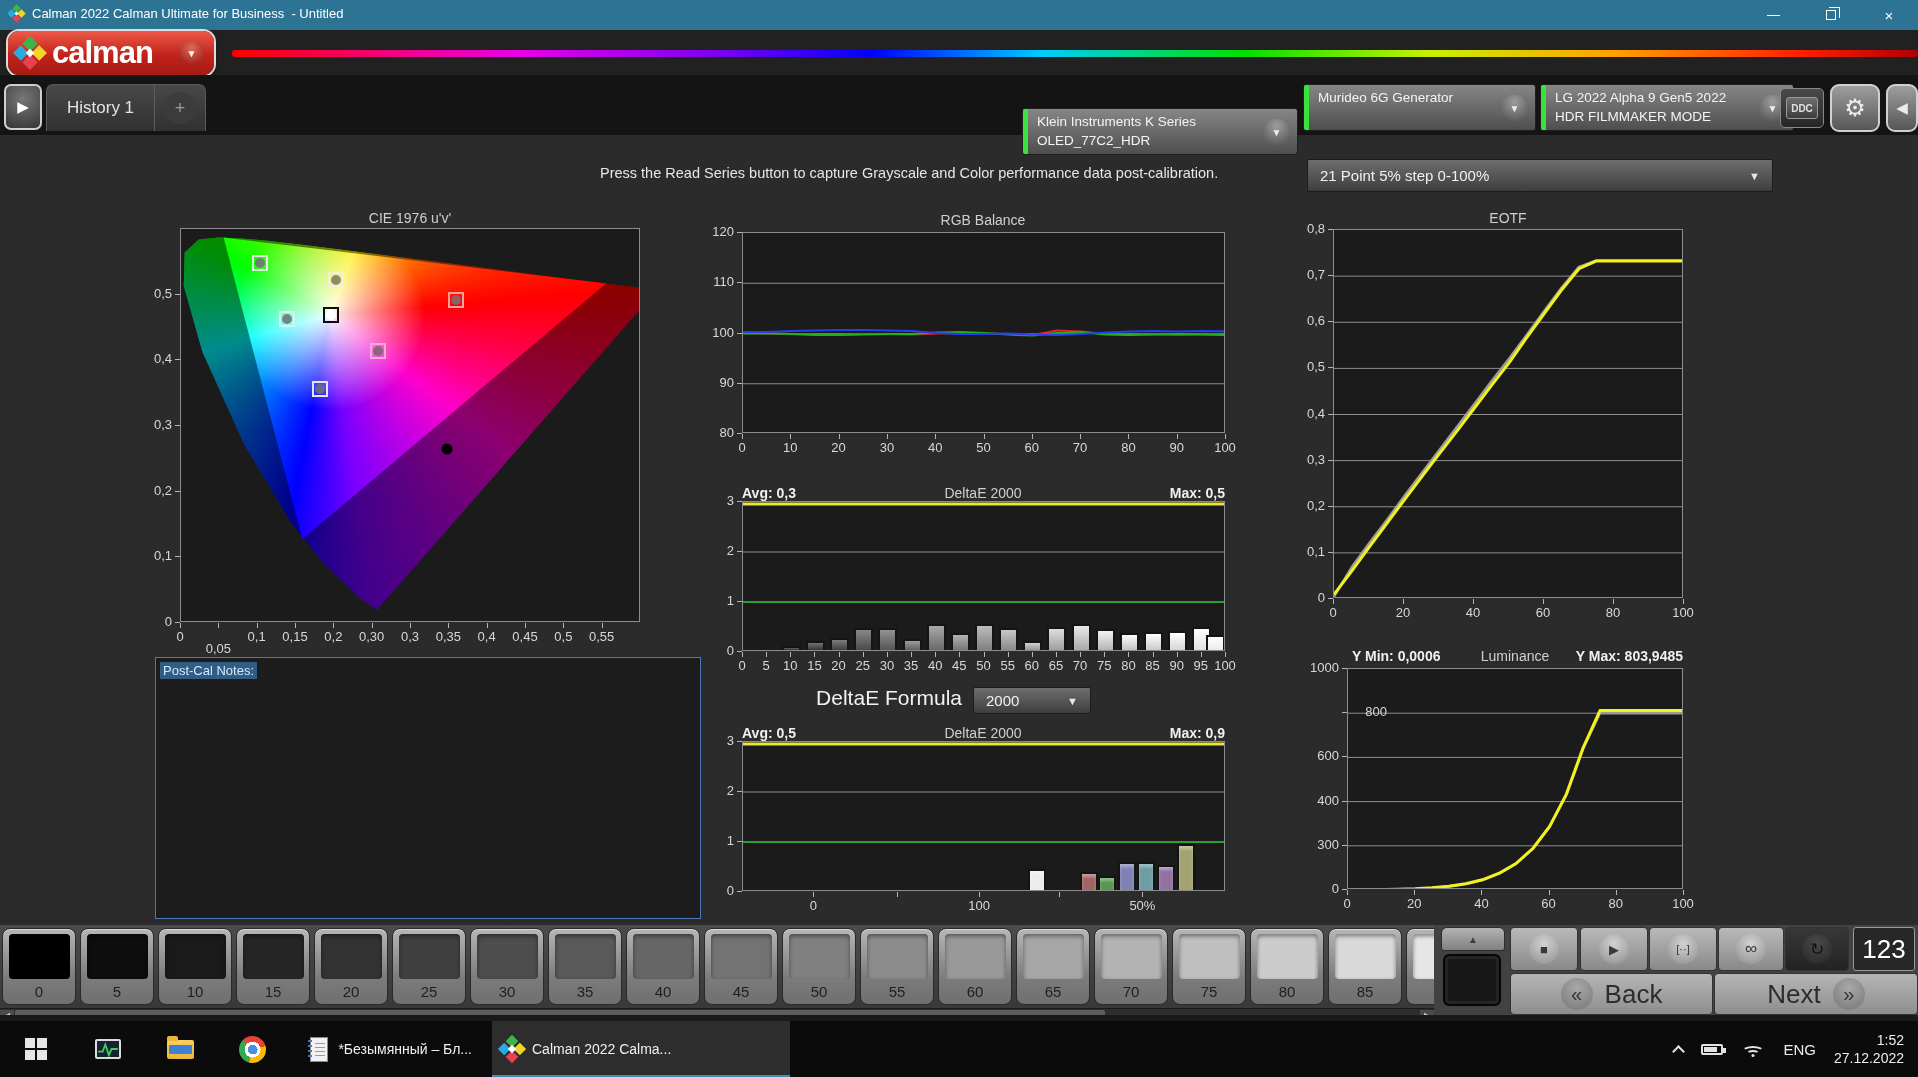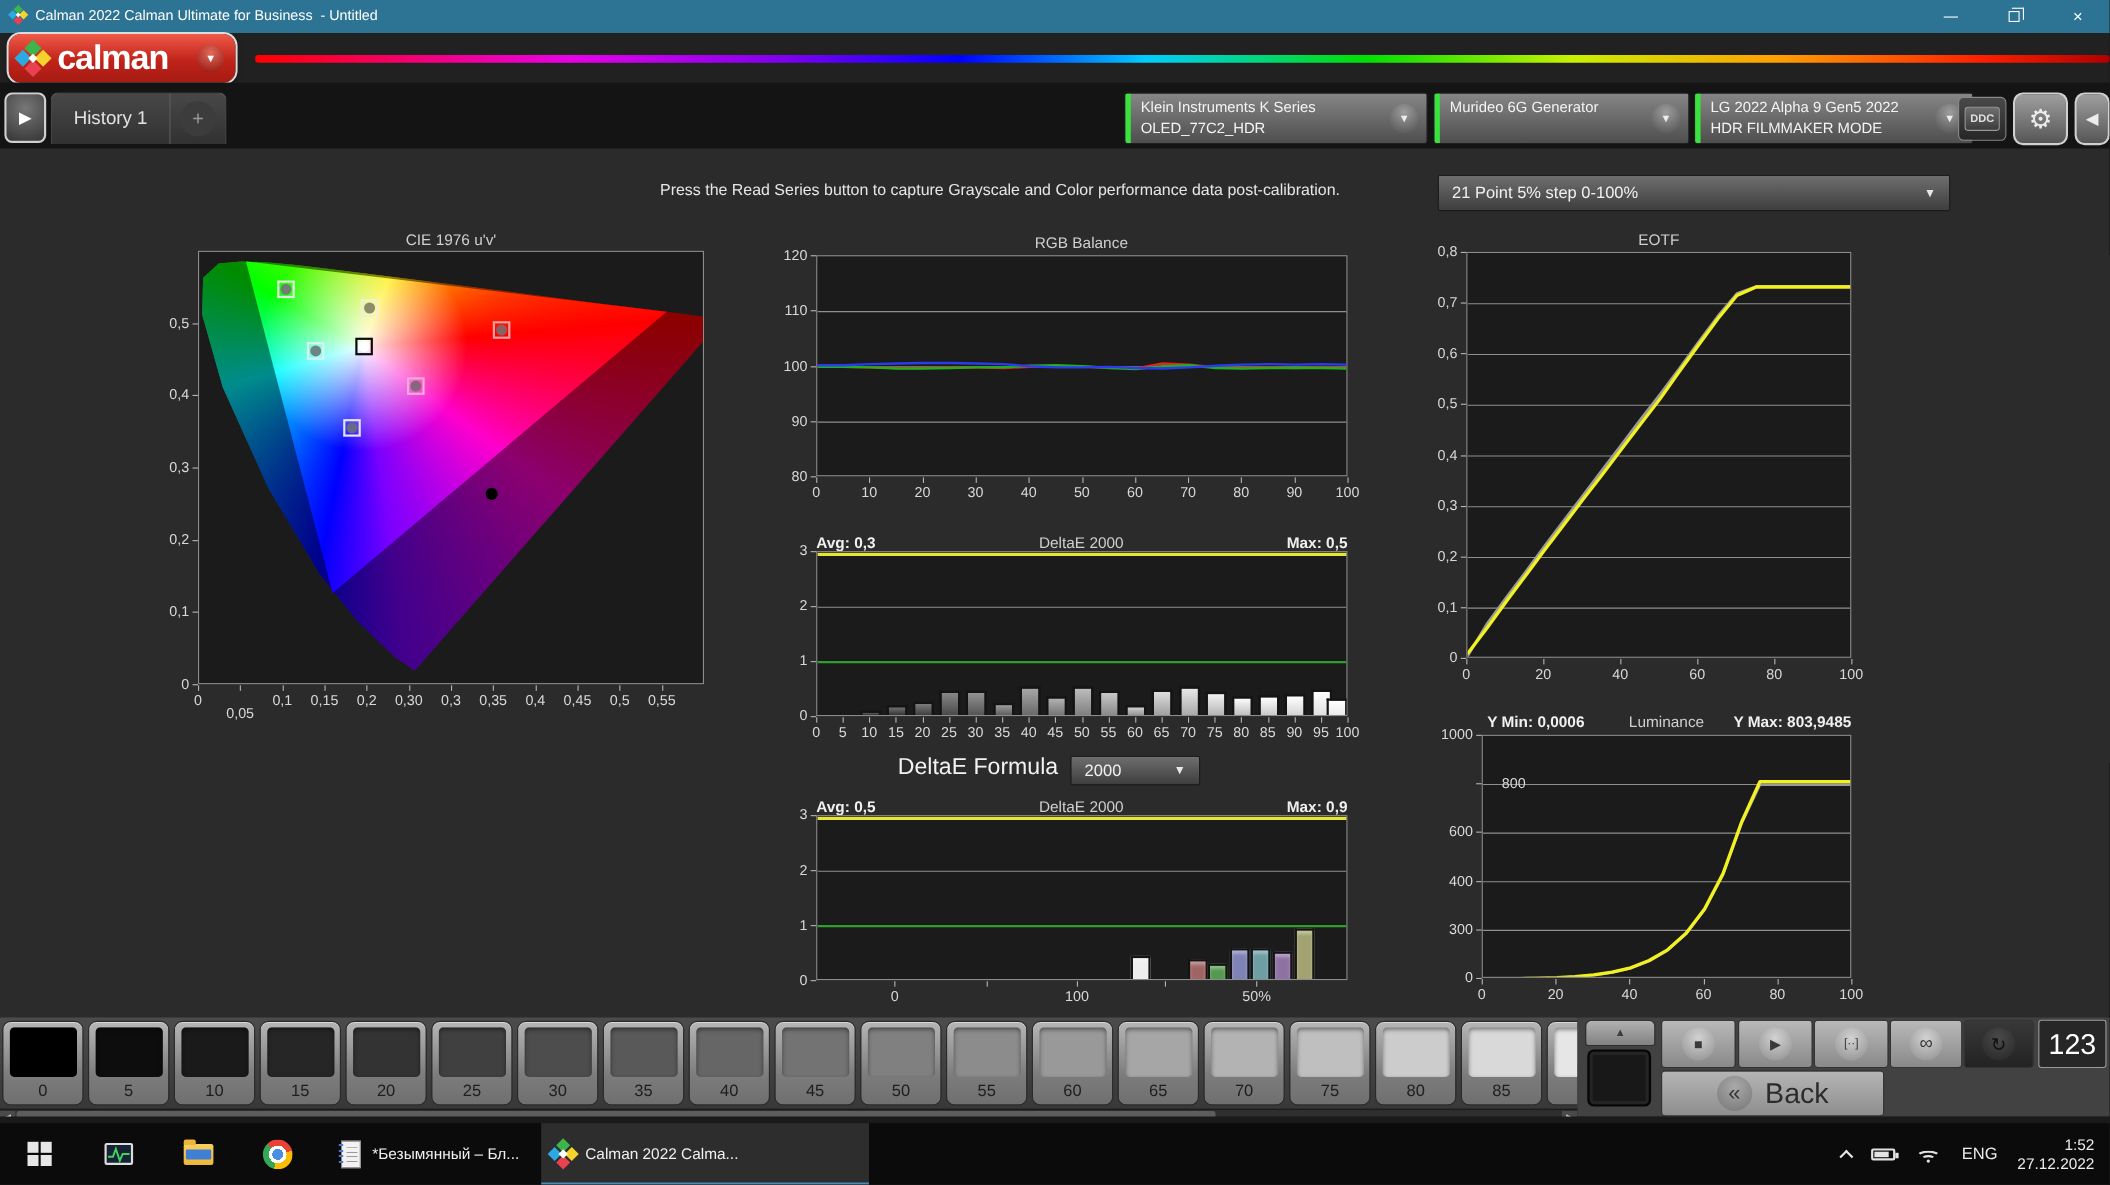--- a/index.html
+++ b/index.html
@@ -221,21 +221,21 @@
       </div>
     <div class="tabgroup">
       <div class="tablabel">
           <span>History 1</span>
         </div>
       <div class="addtab">
           <span>+</span>
         </div>
     </div>
     <div id="devices">
-        <div class="device" style="left: 1022px; width: 276px;">
+        <div class="device" style="left: 1022px; width: 276px; margin-top: 24px;">
           <div class="dstripe"></div>
           <div class="dline dl1">Klein Instruments K Series</div>
           <div class="dline dl2">OLED_77C2_HDR</div>
           <div class="darrow">▼</div>
         </div>
         <div class="device" style="left: 1303px; width: 233px;">
           <div class="dstripe"></div>
           <div class="dline dl1">Murideo 6G Generator</div>
           <div class="dline dl2"></div>
           <div class="darrow">▼</div>
@@ -558,20 +558,23 @@
       <div class="tick" style="left: 1342px; top: 800.6px; width: 5px; height: 1px;"></div>
       <div class="axlabel ralign" style="left: 1339px; top: 792.6px;">400</div>
       <div class="tick" style="left: 1342px; top: 756.4px; width: 5px; height: 1px;"></div>
       <div class="axlabel ralign" style="left: 1339px; top: 748.4px;">600</div>
       <div class="tick" style="left: 1342px; top: 712.2px; width: 5px; height: 1px;"></div>
       <div class="axlabel ralign" style="left: 1339px; top: 704.2px; margin-left: 48px;">800</div>
       <div class="tick" style="left: 1342px; top: 668px; width: 5px; height: 1px;"></div>
       <div class="axlabel ralign" style="left: 1339px; top: 660px;">1000</div>
     </div>
 
+  <div class="notes">
+    <span class="notes-label">Post-Cal Notes:</span>
+  </div>
   <div class="formula-label">DeltaE Formula</div>
   <div class="dd formula-dd">
     <span>2000</span>
       <span class="dda">▼</span>
   </div>
 
   <div class="patternrow">
       <div id="patterns">
         <div class="pbtn" style="left: 2px;">
           <div class="pswatch" style="background: rgb(0, 0, 0);"></div>
@@ -668,20 +671,24 @@
     <div class="tbtn" style="left:284px;width:66px">
         <span class="tico" style="font-size:17px">∞</span>
       </div>
     <div class="tbtn darkbg" style="left:351px;width:64px">
         <span class="tico" style="font-size:17px">↻</span>
       </div>
     <div class="tcounter">123</div>
     <div class="tnav" style="left:76px;width:203px">
       <span class="navarr">«</span>
         <span>Back</span>
+    </div>
+    <div class="tnav" style="left:280px;width:204px">
+      <span>Next</span>
+        <span class="navarr">»</span>
     </div>
   </div>
   <div class="hscroll">
     <div class="harrow" style="left:0">◀</div>
     <div class="hthumb"></div>
     <div class="harrow" style="left:1420px">▶</div>
   </div>
   <div class="gapstrip"></div>
 
   <div class="taskbar">

